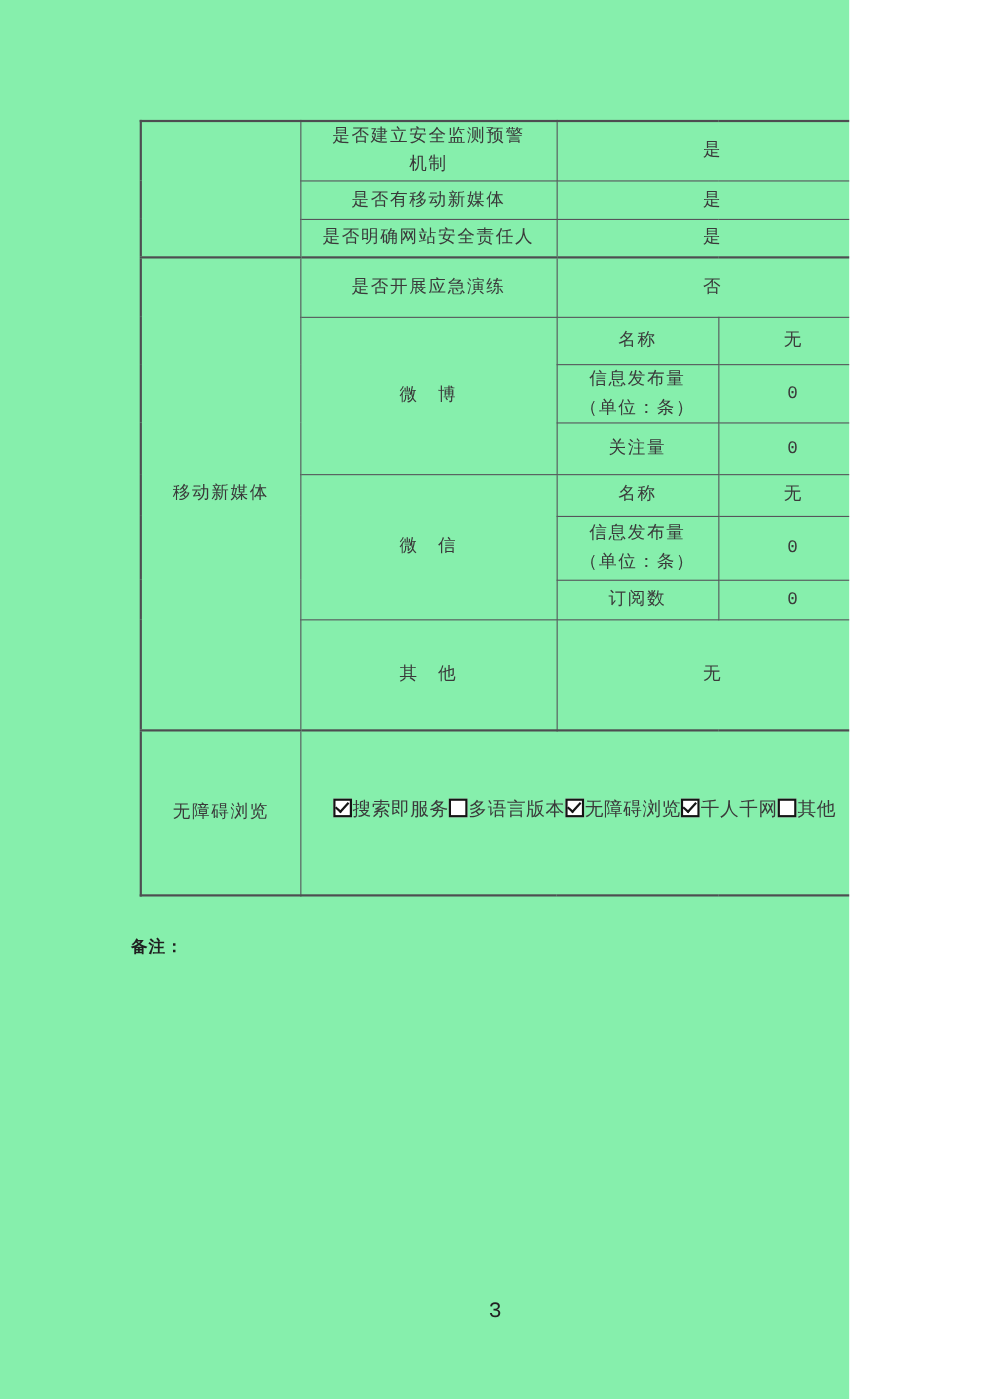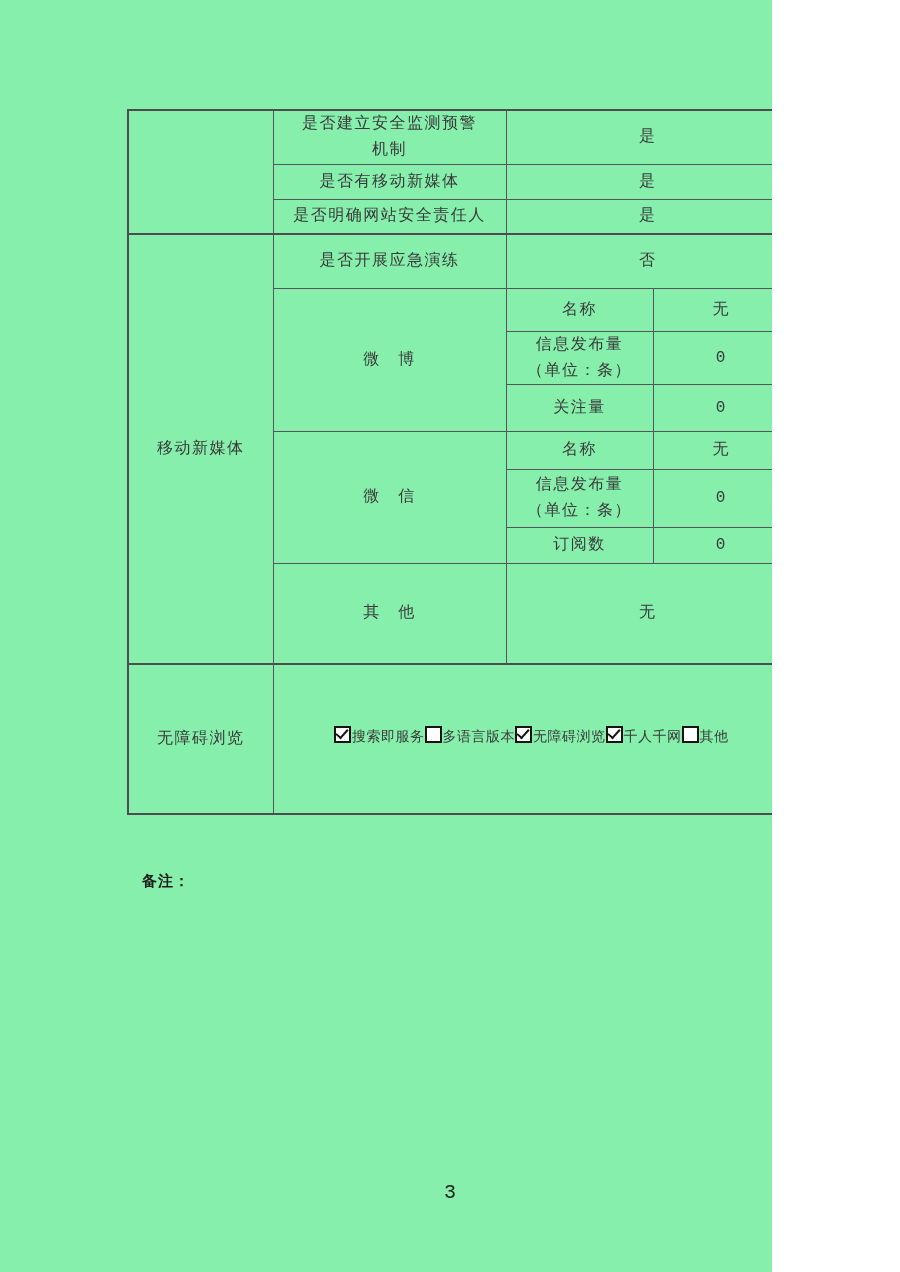--- a/index.html
+++ b/index.html
@@ -33,43 +33,43 @@
   .h54{height:54px}.h35{height:35px}.h43{height:43px}.h53{height:53px}
   .h47{height:47px}.h38{height:38px}.h58{height:58px}.h36{height:36px}
   .h101{height:101px}.h150{height:150px}
   td.innov-cell{
     vertical-align:top;
     padding-top:45px;
     text-align:center;
   }
   .options{font-size:0;white-space:nowrap;letter-spacing:0;}
   .opt{display:inline-block;font-size:0;}
-  .opt-label{font-size:14px;letter-spacing:0.5px;color:#3a3a3a;}
+  .opt-label{font-size:17px;letter-spacing:0.5px;color:#3a3a3a;}
   .cb{
     display:inline-block;box-sizing:border-box;
     width:17px;height:17px;
     border:2.6px solid #141414;
     background:#ffffff;
     position:relative;
     vertical-align:-2px;
     margin:0 1px 0 0;
   }
   .cb[data-checked="true"]::before{
     content:"";
     position:absolute;
     left:0px;top:1px;
     width:10px;height:5px;
     border-left:2.6px solid #141414;
     border-bottom:2.6px solid #141414;
     transform:rotate(-48deg);
   }
   .remark{
-    position:absolute;left:142px;top:851px;
+    position:absolute;left:119px;top:851px;
     font-size:15px;font-weight:bold;
-    letter-spacing:1px;color:#1f1f1f;margin-top:21px;
+    letter-spacing:1px;color:#1f1f1f;
   }
   .page-number{
     position:absolute;left:0;top:1181px;width:900px;
     text-align:center;font-size:20px;color:#222222;
   }
 </style>
 </head>
 <body>
 
 <div class="page">

